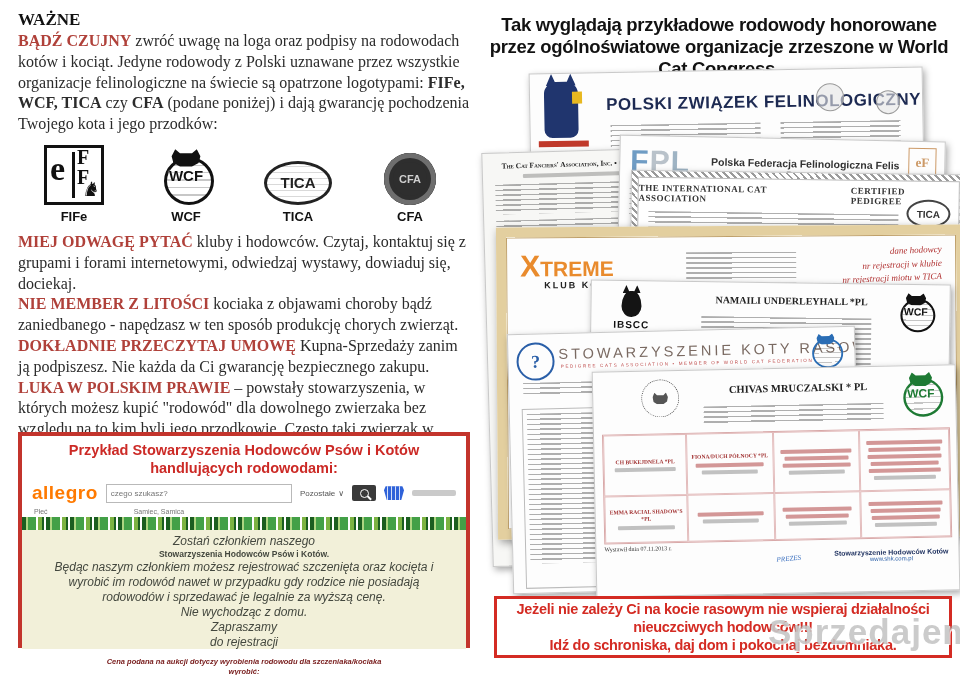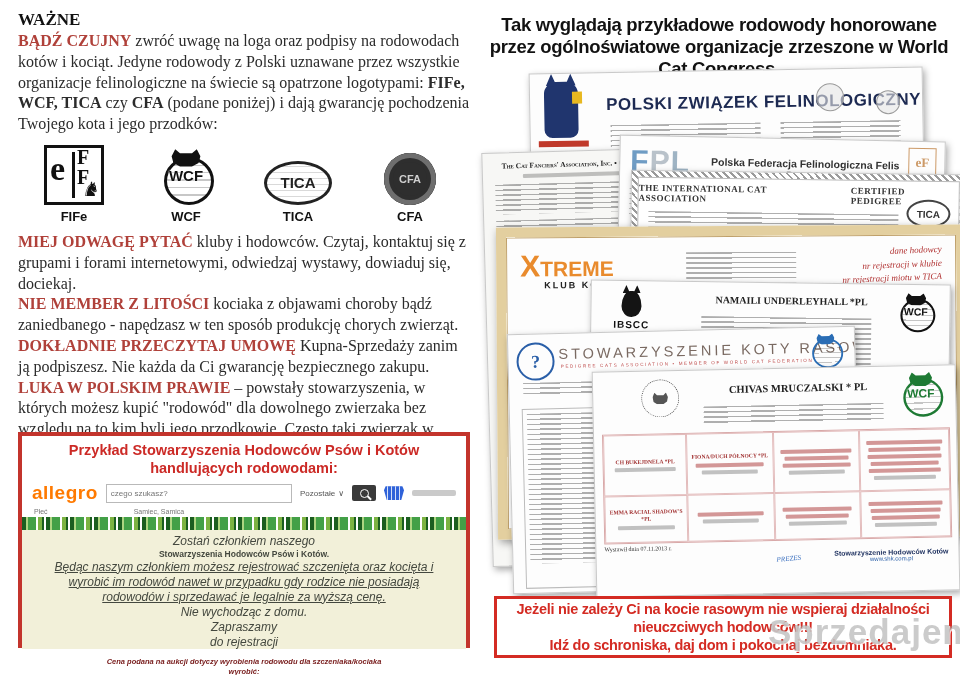--- a/index.html
+++ b/index.html
@@ -57,21 +57,21 @@
   #allegro-filters{display:flex;gap:86px;font-family:"Liberation Sans",sans-serif;font-size:7px;color:#777;
      margin:3px 10px 2px 12px;}
   #green-strip{height:13px;margin:0;background:
      repeating-linear-gradient(90deg,#1b5e20 0 4px,#aed581 4px 6px,#43a047 6px 14px,#fff 14px 16px,
        #7cb342 16px 20px,#1b5e20 20px 22px,#fff 22px 24px);}
   #scam-body{background:#f2f0d9;height:calc(100% - 24px - 13px - 13px - 43px);text-align:center;
      font-family:"Liberation Sans",sans-serif;color:#44483f;padding-top:4px;}
   .sb-line{font-size:12px;line-height:1.25;}
   .sb-it{font-style:italic;}
   .sb-b{font-weight:bold;font-size:8.5px;}
-  .sb-long{padding:0 32px;text-decoration:underline;}
+  .sb-long{padding:0 32px;}
   .sb-foot{color:#7a2020;font-weight:bold;font-style:italic;font-size:7.5px;line-height:1.3;}
   .sb-gap{height:7px;}
   
   #right-title{position:absolute;left:488px;top:14px;width:462px;text-align:center;
      font-family:"Liberation Sans",sans-serif;font-weight:bold;font-size:18.5px;line-height:1.18;color:#121212;
      letter-spacing:-.3px;}
   .cert{position:absolute;background:#fdfdfd;border:1px solid #c9c9c9;box-shadow:2px 3px 7px rgba(0,0,0,.35);
      font-family:"Liberation Serif",serif;overflow:hidden;}
   .fl{background:repeating-linear-gradient(180deg,rgba(110,110,110,.55) 0 1.5px,transparent 1.5px 5px);}
   .fl1{height:4px;background:rgba(120,120,120,.45);border-radius:1px;}

